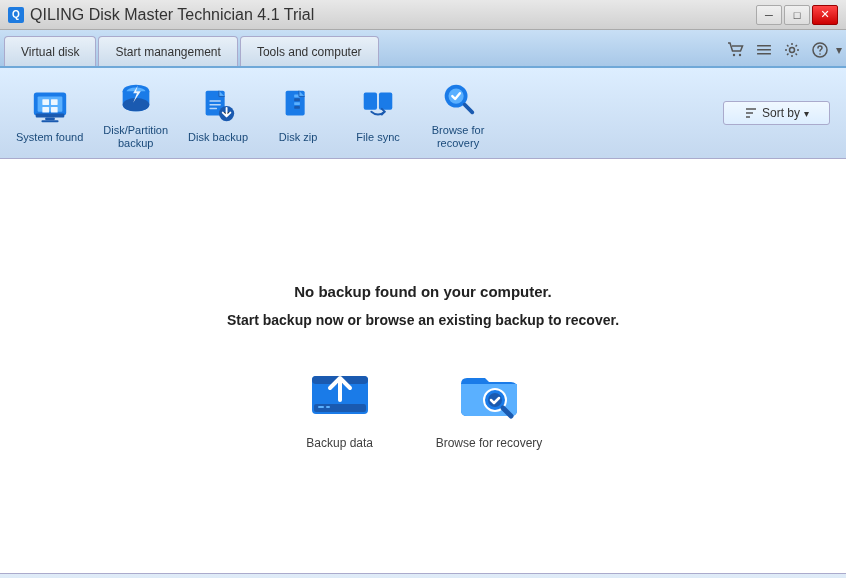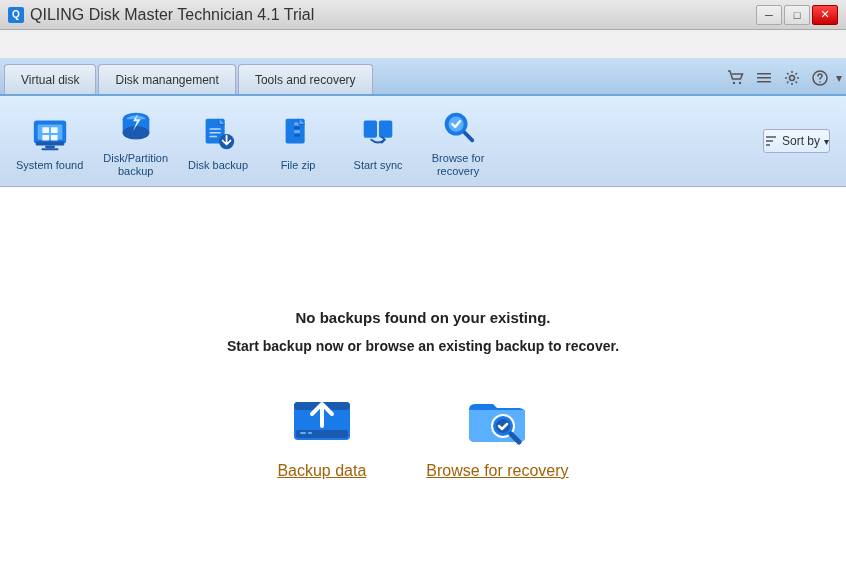--- a/index.html
+++ b/index.html
@@ -60,21 +60,20 @@
     .title-btn.close { background: linear-gradient(to bottom, #f44, #c00); color: white; border-color: #900; }
 
     
     .tab-bar {
       background: linear-gradient(to bottom, #c8dff5, #a8c8e8);
       height: 38px;
       display: flex;
       align-items: flex-end;
       padding: 0 4px;
       border-bottom: 2px solid #6fa8d8;
-      margin-top: 28px;
     }
     .tab {
       padding: 6px 16px;
       height: 30px;
       display: flex;
       align-items: center;
       cursor: pointer;
       font-size: 12px;
       color: #333;
       border-radius: 4px 4px 0 0;
@@ -139,21 +138,21 @@
       line-height: 1.2;
     }
     .toolbar-spacer { flex: 1; }
     .sort-by-btn {
       display: flex;
       align-items: center;
       gap: 4px;
       cursor: pointer;
       font-size: 12px;
       color: #333;
-      padding: 4px 0;
+      padding: 4px 20px;
       border: 1px solid #aac;
       background: linear-gradient(to bottom, #f0f8ff, #ddeeff);
       border-radius: 3px;
     }
 
     
     .main-content {
       background: white;
       flex: 1;
       display: flex;
@@ -193,24 +192,23 @@
       cursor: pointer;
     }
     .action-icon {
       width: 72px;
       height: 72px;
       display: flex;
       align-items: center;
       justify-content: center;
     }
     .action-label {
-      font-size: 16px;
-      color: #a16207;
+      font-size: 12px;
+      color: #404040;
       text-align: center;
-      text-decoration: underline;
     }
 
     
     .status-bar {
       background: linear-gradient(to bottom, #e0ecf8, #d0e0f0);
       height: 28px;
       display: flex;
       align-items: center;
       padding: 0 12px;
       border-top: 1px solid #aac;
@@ -234,24 +232,24 @@
     <div class="title-btn">□</div>
     <div class="title-btn close">✕</div>
   </div>
 </div>
 
 <div class="tab-bar">
   <div class="tab">
     <span>Virtual disk</span>
   </div>
   <div class="tab">
-    <span>Disk manangement</span>
+    <span>Start manangement</span>
   </div>
   <div class="tab">
-    <span>Tools and recovery</span>
+    <span>Tools and computer</span>
   </div>
   <div class="tab-spacer"></div>
   <div class="tab-icons">
     <div class="tab-icon-btn">
       <svg width="18" height="18" viewBox="0 0 18 18" fill="none">
         <path d="M1 2h2l2.5 8h8l2-5H5" stroke="#555" stroke-width="1.5" fill="none"></path>
         <circle cx="7" cy="14" r="1.2" fill="#555"></circle>
         <circle cx="13" cy="14" r="1.2" fill="#555"></circle>
       </svg>
     </div>
@@ -336,34 +334,34 @@
         <rect x="8" y="6" width="20" height="26" rx="2" fill="#1a7be8"></rect>
         <path d="M22 6l6 6h-6z" fill="#5ab0ff"></path>
 
         <rect x="17" y="10" width="6" height="3" rx="0.5" fill="#5ab0ff"></rect>
         <rect x="17" y="14" width="6" height="3" rx="0.5" fill="#1a5ab0"></rect>
         <rect x="17" y="18" width="6" height="3" rx="0.5" fill="#5ab0ff"></rect>
         <rect x="17" y="22" width="6" height="3" rx="0.5" fill="#1a5ab0"></rect>
         <path d="M22 6v6h6" fill="none" stroke="#1a5ab0" stroke-width="1"></path>
       </svg>
     </div>
-    <span class="toolbar-label">File zip</span>
+    <span class="toolbar-label">Disk zip</span>
   </div>
 
   <div class="toolbar-item">
     <div class="toolbar-icon-wrap">
       <svg width="42" height="42" viewBox="0 0 42 42">
         <rect x="6" y="8" width="14" height="18" rx="2" fill="#1a7be8"></rect>
         <rect x="22" y="8" width="14" height="18" rx="2" fill="#1a7be8"></rect>
 
         <path d="M14 28 Q21 34 28 28" stroke="#1a5ab0" stroke-width="2" fill="none" stroke-linecap="round"></path>
         <path d="M28 28l-3-3M28 28l-3 3" stroke="#1a5ab0" stroke-width="2" stroke-linecap="round"></path>
       </svg>
     </div>
-    <span class="toolbar-label">Start sync</span>
+    <span class="toolbar-label">File sync</span>
   </div>
 
   <div class="toolbar-item">
     <div class="toolbar-icon-wrap">
       <svg width="42" height="42" viewBox="0 0 42 42">
         <circle cx="19" cy="19" r="12" fill="#1a7be8"></circle>
         <circle cx="19" cy="19" r="8" fill="#5ab0ff"></circle>
         <line x1="28" y1="28" x2="36" y2="36" stroke="#1a5ab0" stroke-width="4" stroke-linecap="round"></line>
         <path d="M15 19 l3 3 5-6" stroke="white" stroke-width="2.5" stroke-linecap="round" stroke-linejoin="round" fill="none"></path>
       </svg>
@@ -379,21 +377,21 @@
       <line x1="2" y1="7" x2="9" y2="7" stroke="#555" stroke-width="1.5"></line>
       <line x1="2" y1="11" x2="6" y2="11" stroke="#555" stroke-width="1.5"></line>
     </svg>
     <span>Sort by</span>
     <span style="font-size:10px">▾</span>
   </div>
 </div>
 
 <div class="main-content">
   <div class="empty-state">
-    <p class="empty-text-primary">No backups found on your existing.</p>
+    <p class="empty-text-primary">No backup found on your computer.</p>
     <p class="empty-text-secondary">Start backup now or browse an existing backup to recover.</p>
 
     <div class="action-buttons">
 
       <div class="action-btn">
         <div class="action-icon">
           <svg width="72" height="72" viewBox="0 0 72 72">
 
             <rect x="8" y="20" width="56" height="38" rx="4" fill="#1a7be8"></rect>
             <rect x="8" y="20" width="56" height="8" rx="4" fill="#1a5ab0"></rect>

